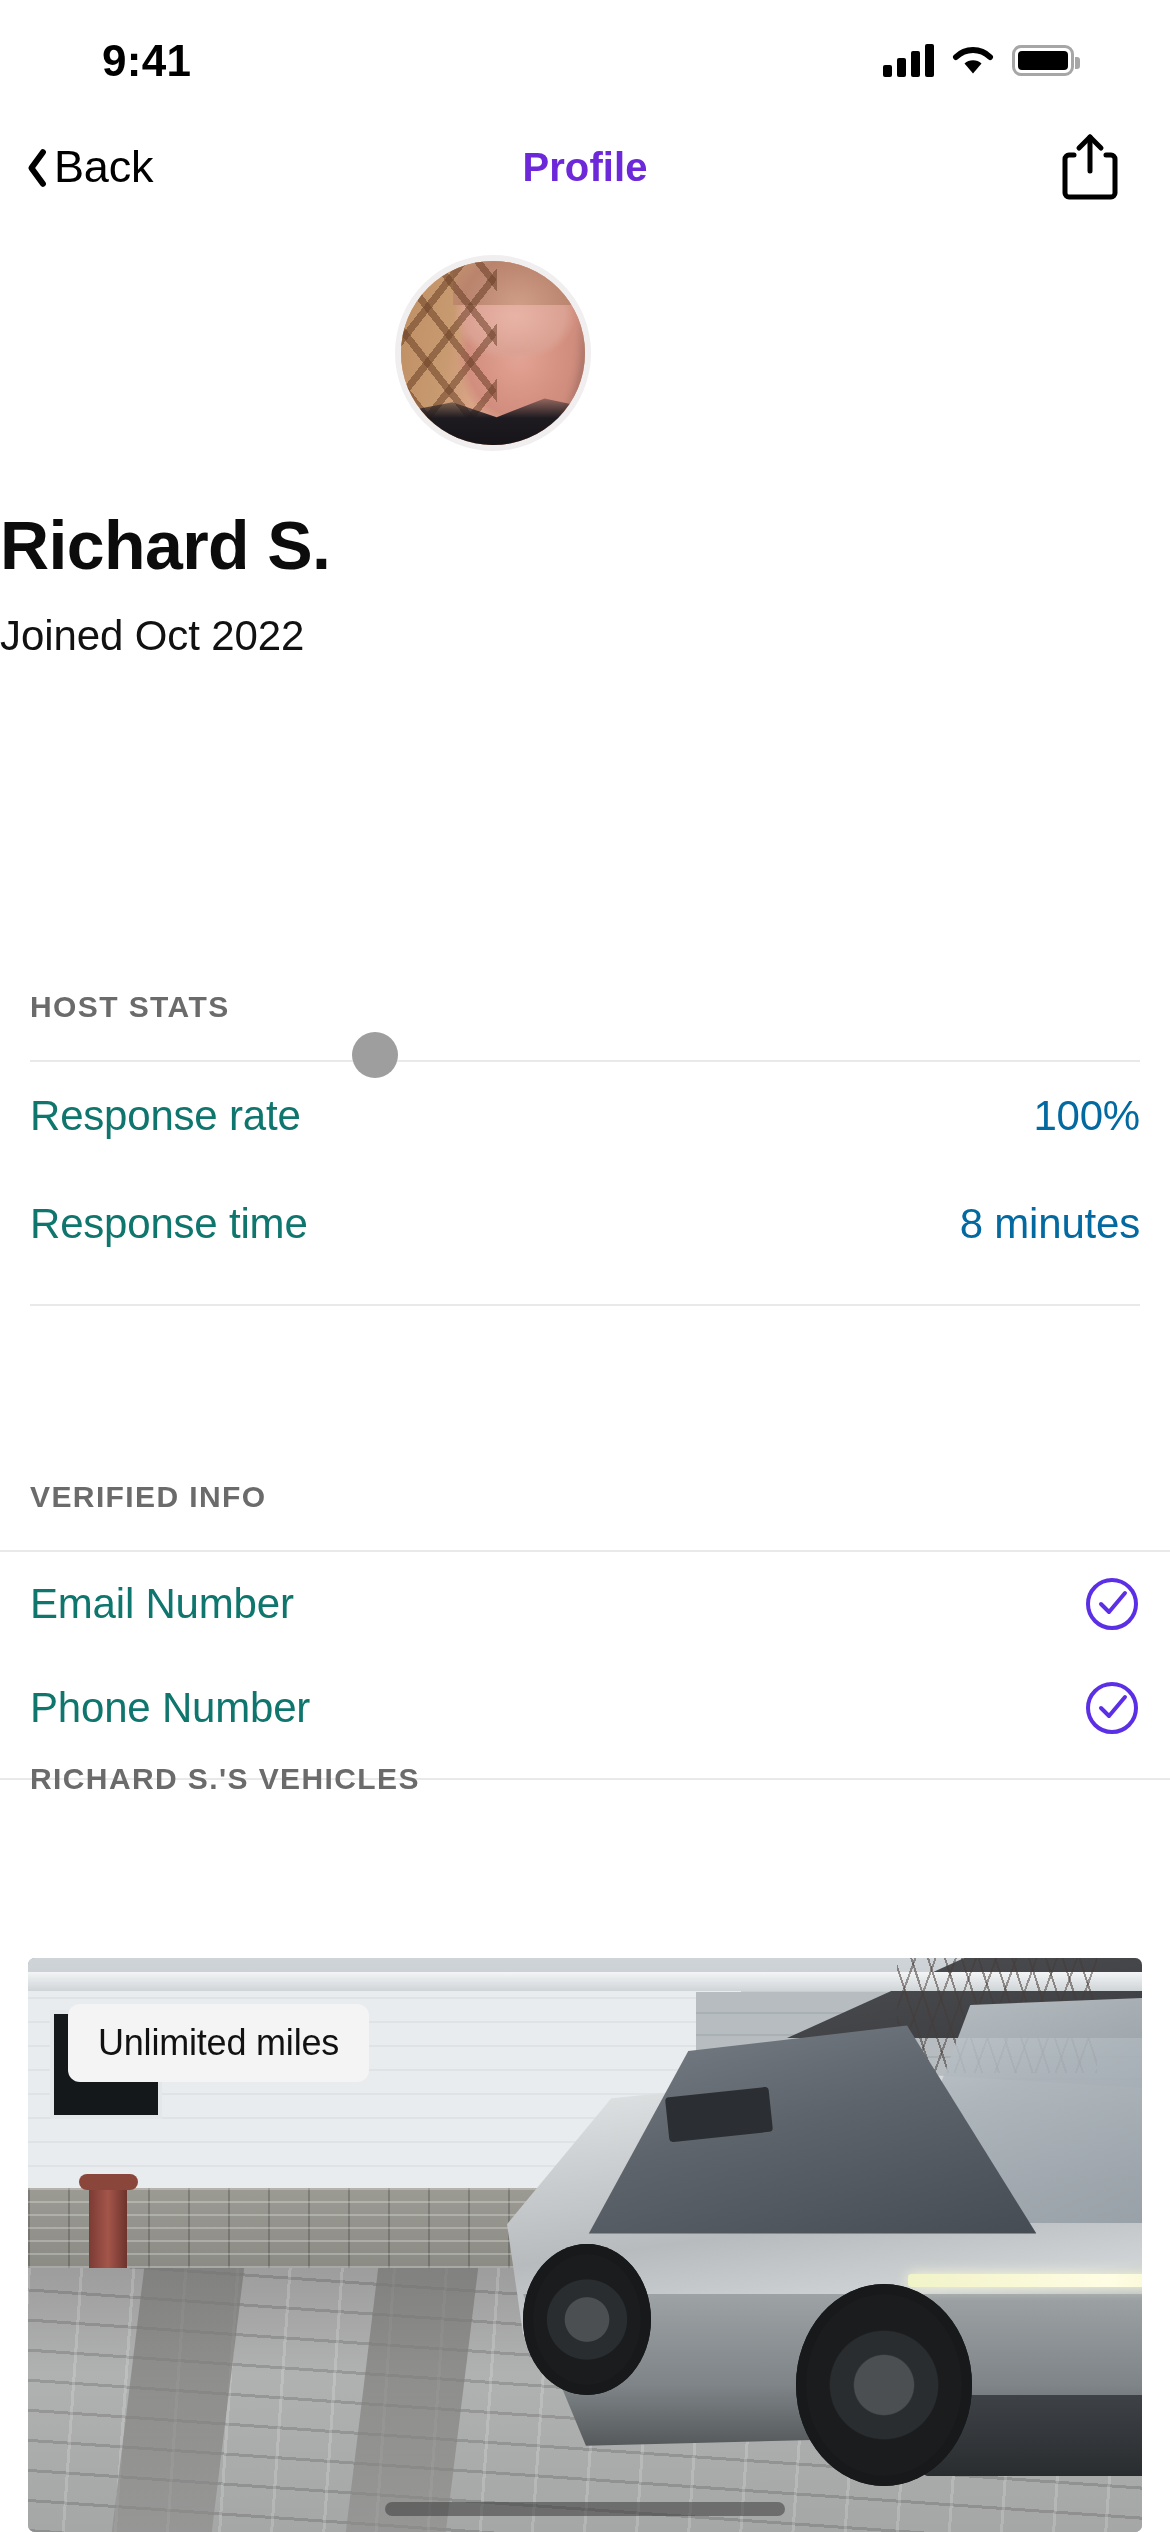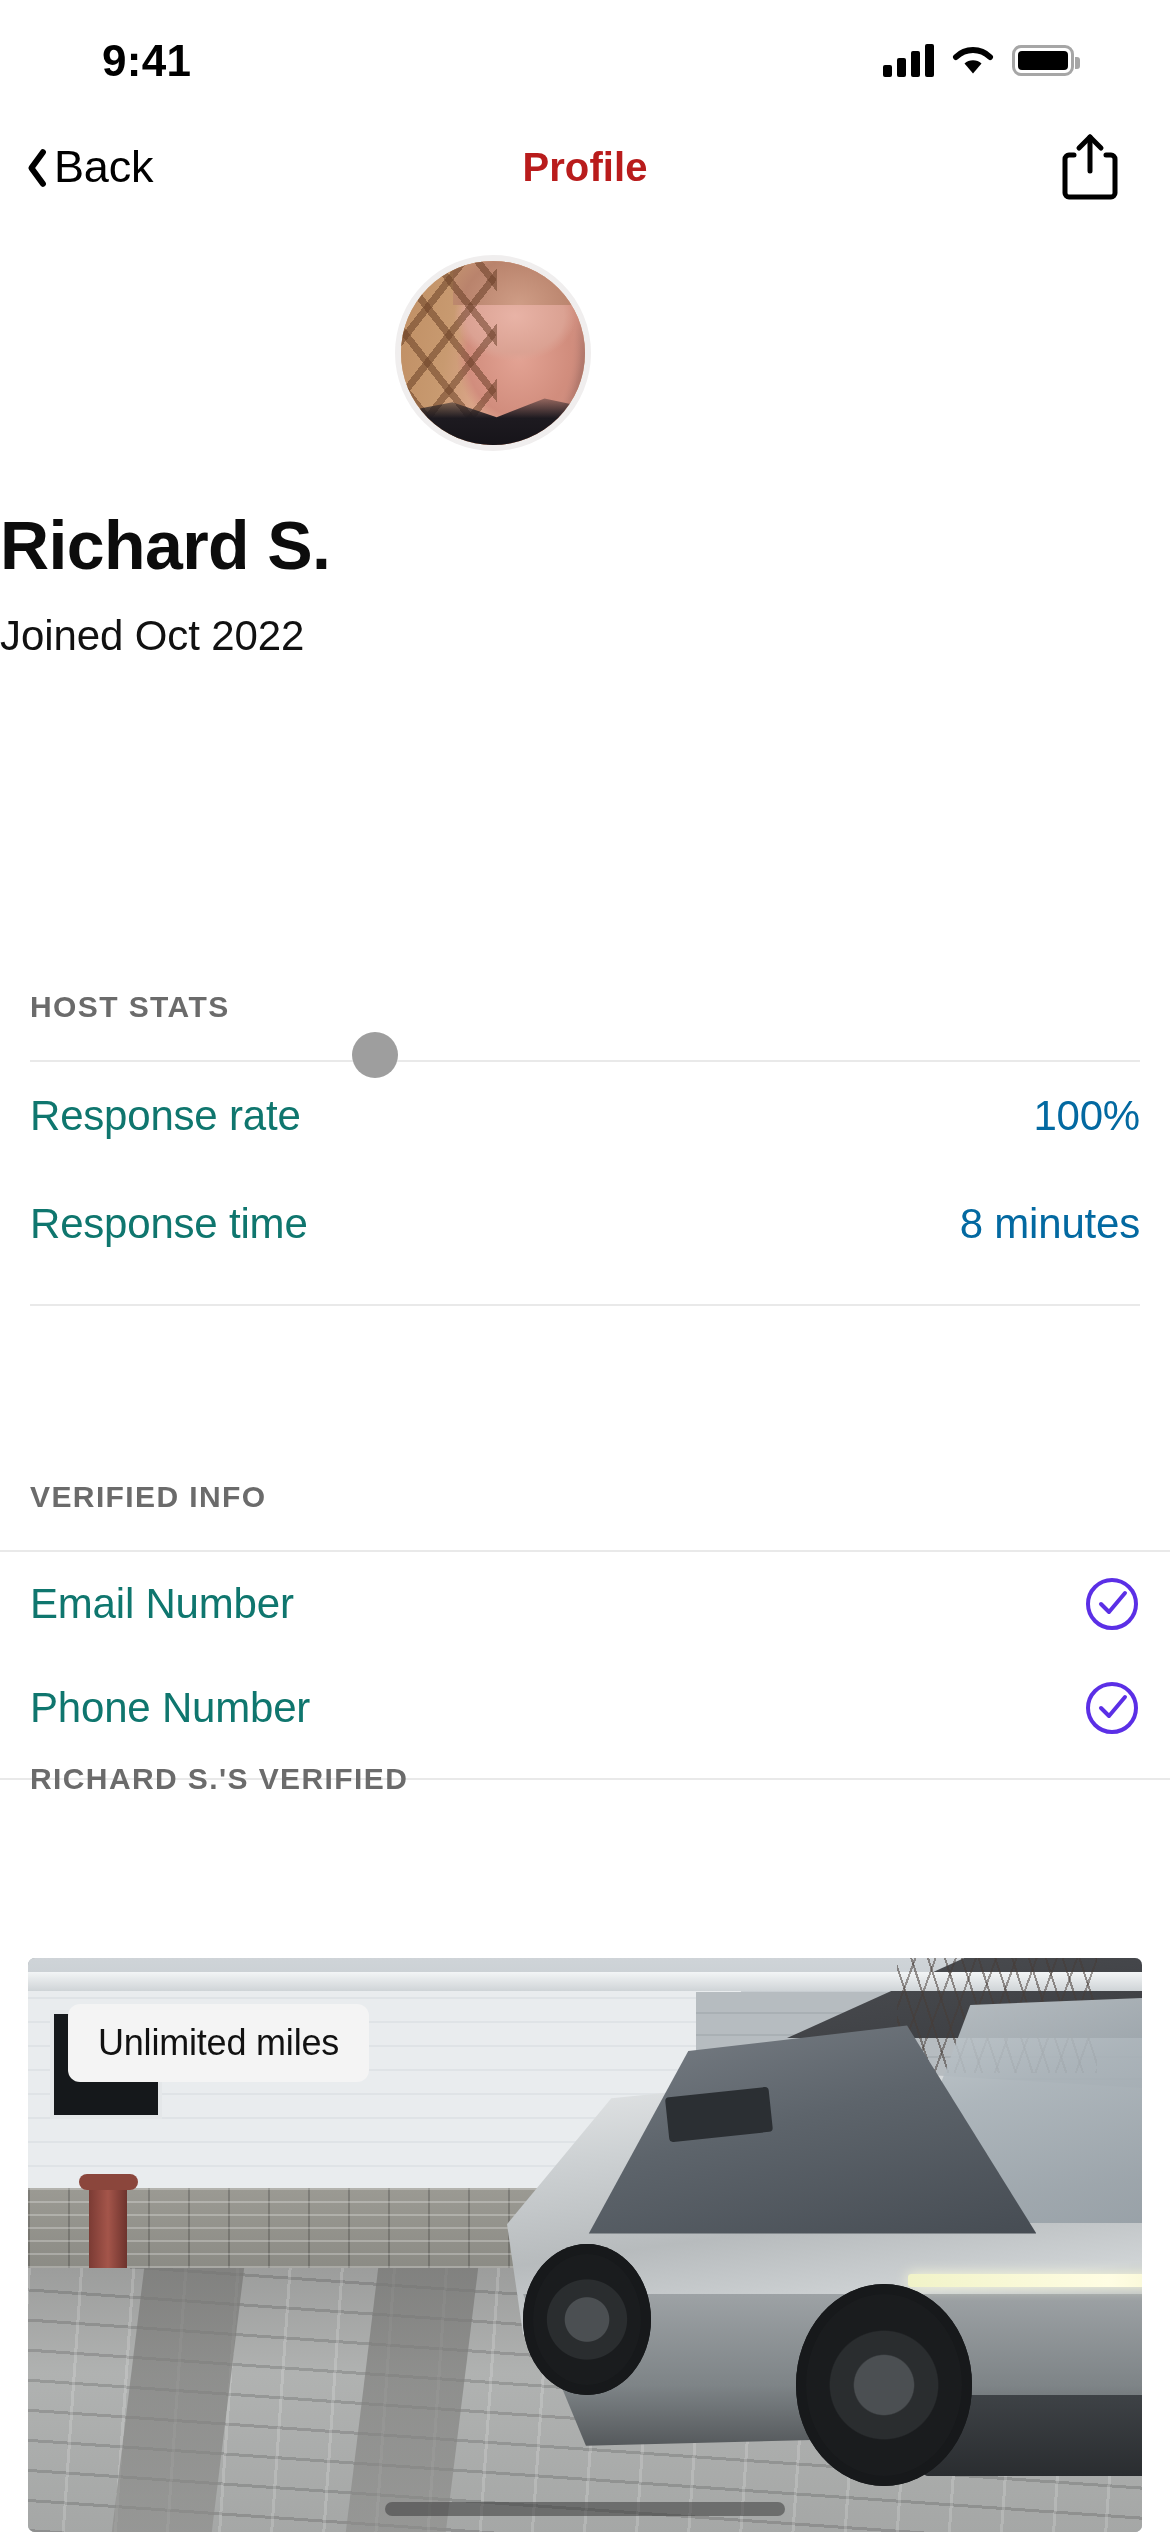--- a/index.html
+++ b/index.html
@@ -52,21 +52,21 @@
   .chev { width:26px; height:44px; position:relative; }
   .chev::before, .chev::after {
     content:""; position:absolute; left:9px; width:6px; height:25px;
     background:#000; border-radius:3px;
   }
   .chev::before { top:0px;  transform:rotate(36deg);  transform-origin:bottom center; }
   .chev::after  { top:21px; transform:rotate(-36deg); transform-origin:top center; }
   .nav-back-label { font-size:45px; color:#000; letter-spacing:-0.2px; }
   .nav-title {
     position:absolute; left:0; width:1170px; text-align:center;
-    font-size:40px; font-weight:700; color:#b91c1c; letter-spacing:0.1px;
+    font-size:40px; font-weight:700; color:#6d28d9; letter-spacing:0.1px;
   }
   .nav-share { position:absolute; right:50px; width:60px; height:72px; }
 
   
   .profile-head { position:absolute; top:255px; left:0; width:986px; text-align:left; }
   .avatar-wrap {
     width:196px; height:196px; margin:0 auto; border-radius:50%;
     background:#f0eeee; padding:6px;
   }
   .avatar {
@@ -380,21 +380,21 @@
           <circle cx="28" cy="28" r="24" stroke="#5B2FE6" stroke-width="4" fill="none"></circle>
           <path d="M17 28 L25 36 L41 17" stroke="#5B2FE6" stroke-width="4" fill="none" stroke-linecap="round" stroke-linejoin="round"></path>
         </svg>
       </span>
     </div>
     <div class="hr hr-full" style="margin-top:18px;"></div>
   </div>
 
   <div class="touch-dot"></div>
 
-  <div class="section-title veh-title">RICHARD S.'S VERIFIED</div>
+  <div class="section-title veh-title">RICHARD S.'S VEHICLES</div>
 
   <div class="veh-card">
     <div class="veh-photo">
       <div class="sky"></div>
       <div class="house-left"></div>
       <div class="house-right"></div>
       <div class="roof"></div>
       <div class="eave"></div>
       <div class="window-dark"></div>
       <div class="fence"></div>

